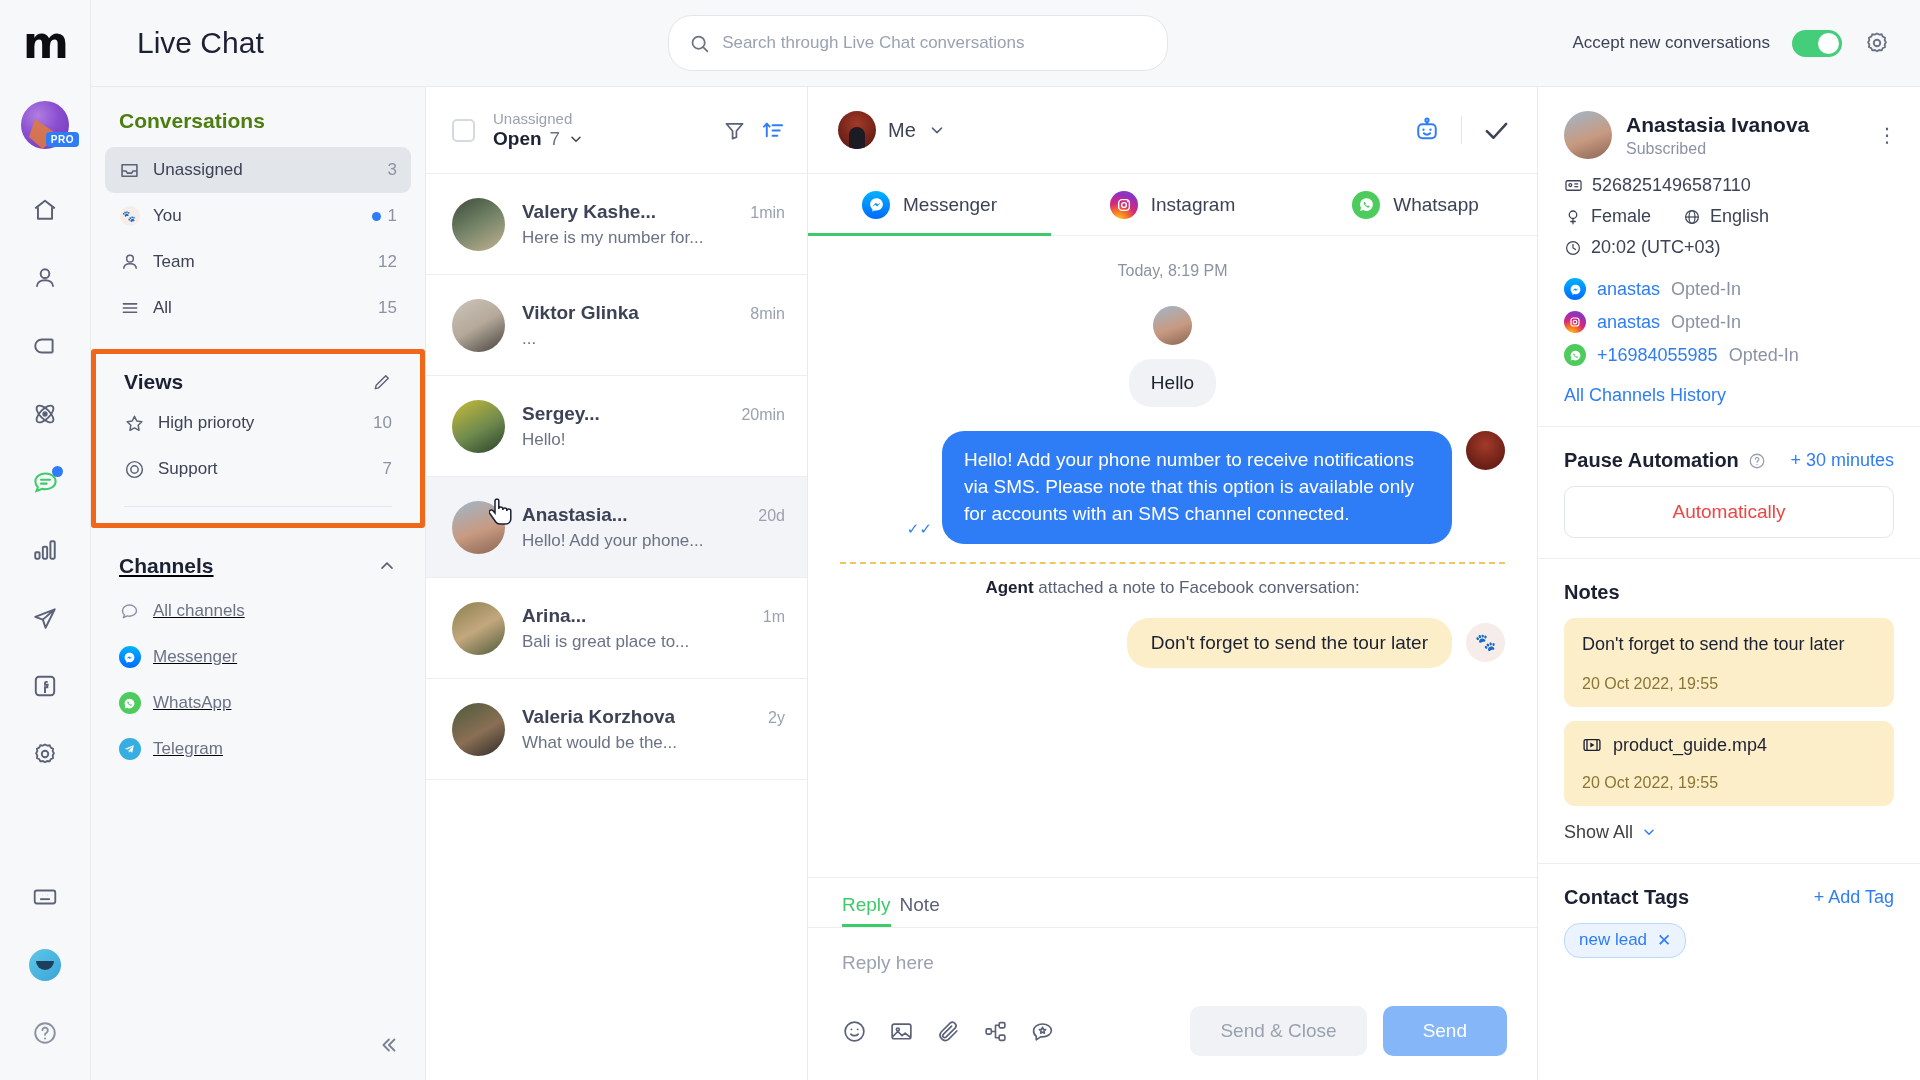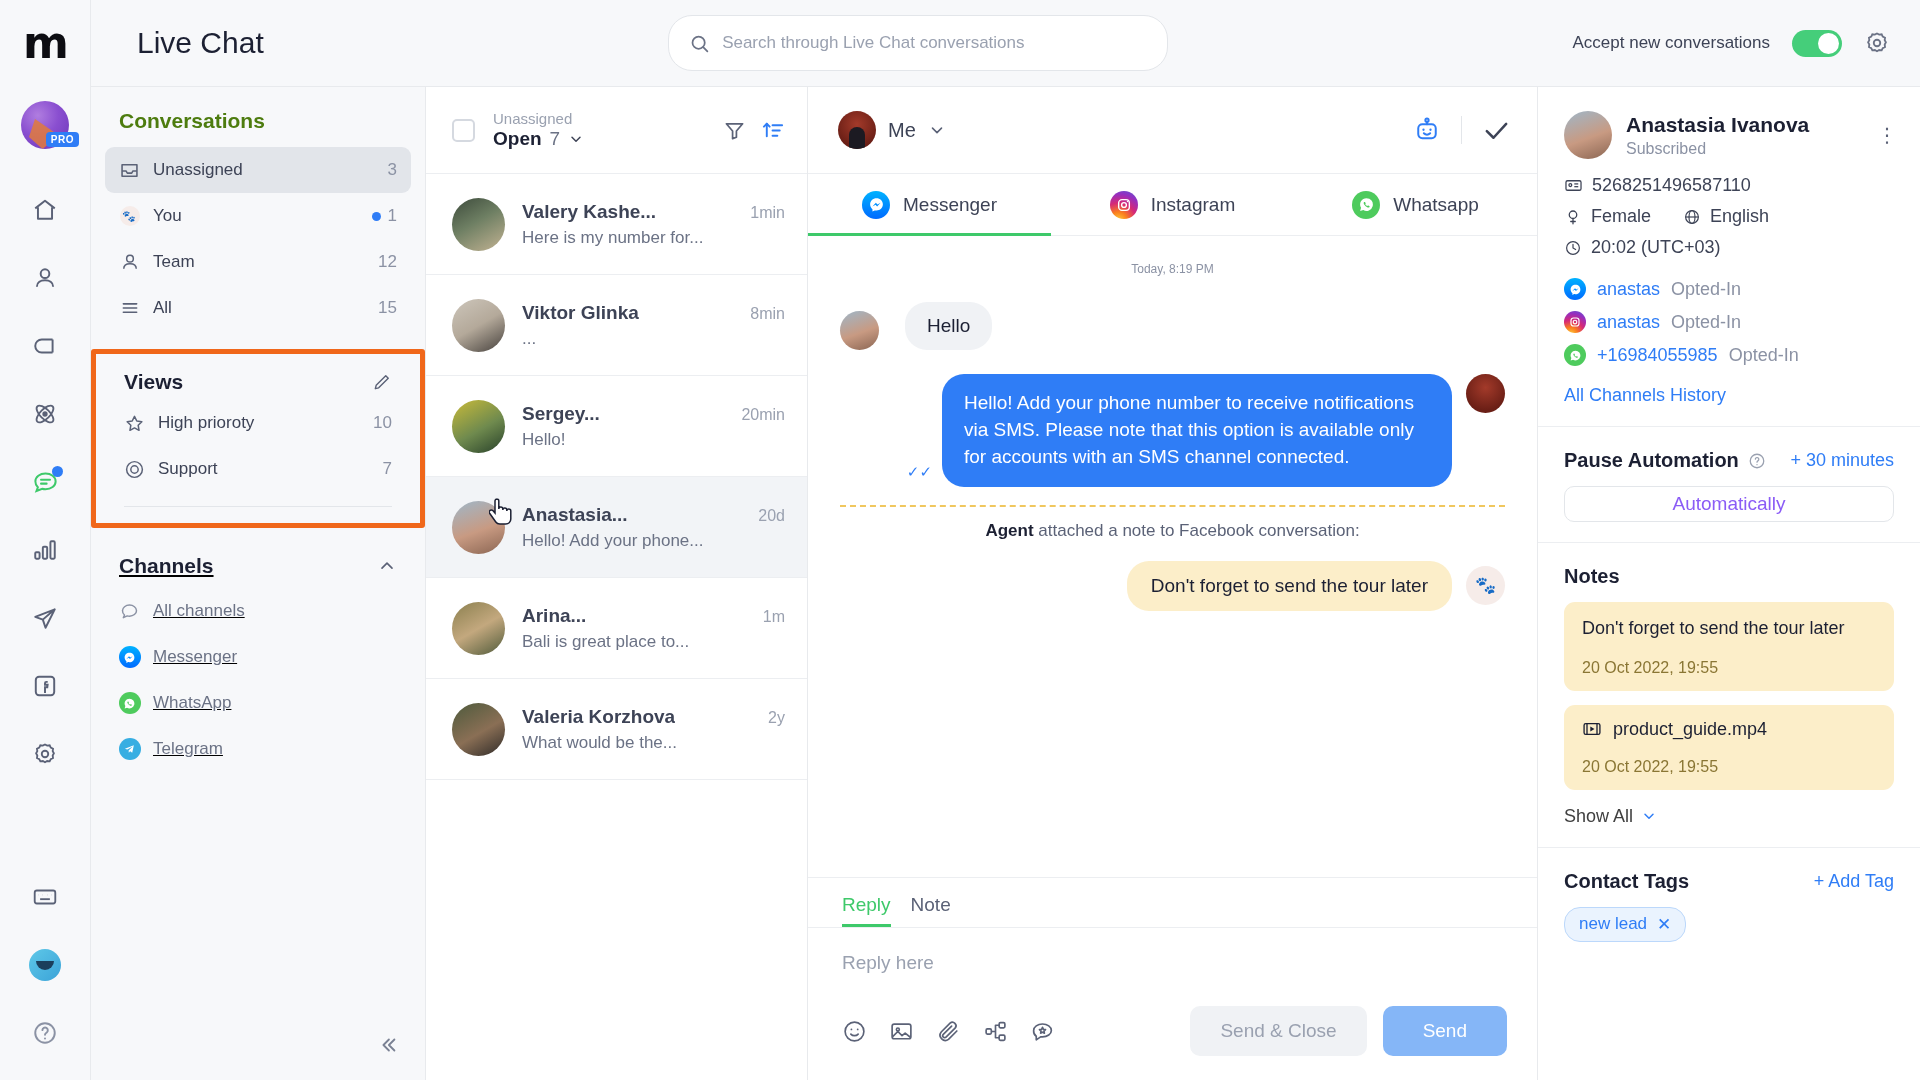--- a/index.html
+++ b/index.html
@@ -206,42 +206,42 @@
     flex: 1; display: flex; align-items: center; justify-content: center; gap: 13px;
     font-size: 19px; color: #3d4356; cursor: pointer; position: relative;
   }
   .chan-tab.active:after {
     content: ""; position: absolute; left: 0; right: 0; bottom: -1px; height: 3px; background: #3ec96a;
   }
   .tab-ico { width: 28px; height: 28px; border-radius: 50%; display:flex;align-items:center;justify-content:center;}
   .ig-ico { background: radial-gradient(circle at 30% 107%, #fdd23d 0%, #fa7e1e 25%, #d62976 50%, #962fbf 75%, #4f5bd5 100%); }
 
   .messages { flex: 1; padding: 18px 32px 0 32px; overflow: hidden; position: relative; }
-  .day-sep { text-align: center; font-size: 12px; color: #8b92a4; margin: 8px 0 26px 0; }
-  .msg-in { display: flex; align-items: flex-end; gap: 26px; margin-bottom: 24px; }
+  .day-sep { text-align: center; font-size: 16px; color: #8b92a4; margin: 8px 0 26px 0; }
+  .msg-in { display: flex; align-items: center; gap: 14px; margin-bottom: 24px; flex-direction: column; }
   .msg-av { width: 39px; height: 39px; border-radius: 50%; flex: 0 0 39px; overflow:hidden; }
   .bub-in { background: #f0f2f5; border-radius: 22px; padding: 13px 22px; font-size: 19px; color: #1c2033; }
   .msg-out { display: flex; align-items: flex-start; justify-content: flex-end; gap: 14px; margin-bottom: 10px; }
   .bub-out {
     background: #2f7df6; color: #fff; border-radius: 22px; padding: 16px 22px;
     font-size: 19px; line-height: 1.42; max-width: 510px;
   }
   .dbl-check { color: #2f7df6; font-size: 15px; align-self: flex-end; margin-bottom: 6px; margin-right: -4px;}
 
   .note-sep { border-top: 2px dashed #f0c75e; margin: 18px 0 14px 0; }
   .note-line { text-align: center; font-size: 17px; color: #5b6277; margin-bottom: 20px; }
   .note-line b { color: #1c2033; }
   .note-row { display: flex; align-items: center; justify-content: flex-end; gap: 14px; }
   .bub-note { background: #fceec9; color: #1c2033; border-radius: 22px; padding: 14px 24px; font-size: 19px; }
   .note-av { width: 39px; height: 39px; border-radius: 50%; background: #f6ece9; flex:0 0 39px;
              display:flex;align-items:center;justify-content:center;font-size:17px;}
 
   
   .composer { flex: 0 0 auto; border-top: 1px solid #eceef1; }
-  .comp-tabs { display: flex; gap: 20px; padding: 16px 34px 0 34px; }
+  .comp-tabs { display: flex; gap: 9px; padding: 16px 34px 0 34px; }
   .comp-tab { font-size: 19px; color: #5b6277; padding-bottom: 11px; cursor: pointer; position: relative; }
   .comp-tab.active { color: #3ec96a; }
   .comp-tab.active:after { content:""; position:absolute; left:0; right:0; bottom:0; height:3px; background:#3ec96a; }
   .comp-sep { height: 1px; background: #eceef1; }
   .comp-input { padding: 24px 34px 0 34px; font-size: 19px; color: #9aa1b0; height: 78px; }
   .comp-bottom { display: flex; align-items: center; padding: 0 30px 24px 34px; gap: 22px; }
   .comp-icons { display: flex; align-items: center; gap: 22px; color: #5b6277; }
   .comp-btns { margin-left: auto; display: flex; align-items: center; gap: 16px; }
   .btn-sc {
     background: #f0f2f5; color: #9aa1b0; font-size: 19px;
@@ -267,22 +267,22 @@
   .rp-chan { display: flex; align-items: center; gap: 11px; padding: 0 26px; margin-bottom: 11px; font-size: 18px; }
   .rp-chan .lnk { color: #2f7df6; }
   .rp-chan .st { color: #8b92a4; }
   .rp-link { padding: 8px 26px 20px 26px; font-size: 18px; color: #2f7df6; cursor: pointer; }
   .rp-divider { height: 1px; background: #eceef1; }
   .rp-sec { padding: 22px 26px 20px 26px; }
   .rp-sec-title { display: flex; align-items: center; gap: 9px; font-size: 20px; font-weight: 700; color: #1c2033; }
   .rp-sec-title .q { color: #9aa1b0; font-weight: 400; font-size:17px;}
   .rp-plus { margin-left: auto; font-size: 18px; color: #2f7df6; font-weight: 400; cursor: pointer; }
   .auto-btn {
-    margin-top: 14px; width: 100%; height: 36px; border: 1px solid #e3e6ea; border-radius: 10px;
-    background: #fff; font-size: 19px; color: #8b5cf6; cursor: pointer;
+    margin-top: 14px; width: 100%; height: 52px; border: 1px solid #e3e6ea; border-radius: 10px;
+    background: #fff; font-size: 19px; color: #ef4444; cursor: pointer;
     font-family: "Liberation Sans", sans-serif;
   }
   .note-card { background: #fceec9; border-radius: 11px; padding: 14px 18px; margin-top: 14px; }
   .note-card .txt { font-size: 18px; color: #1c2033; line-height: 1.38; }
   .note-card .dt { font-size: 16px; color: #8a7634; margin-top: 18px; }
   .note-file { display: flex; align-items: center; gap: 11px; font-size: 18px; color: #1c2033; }
   .show-all { margin-top: 16px; font-size: 18px; color: #404040; cursor: pointer; display:flex; align-items:center; gap:8px;}
   .tag-chip {
     display: inline-flex; align-items: center; gap: 10px;
     border: 1px solid #bcd8fb; background: #eaf3fe; color: #2f7df6;

